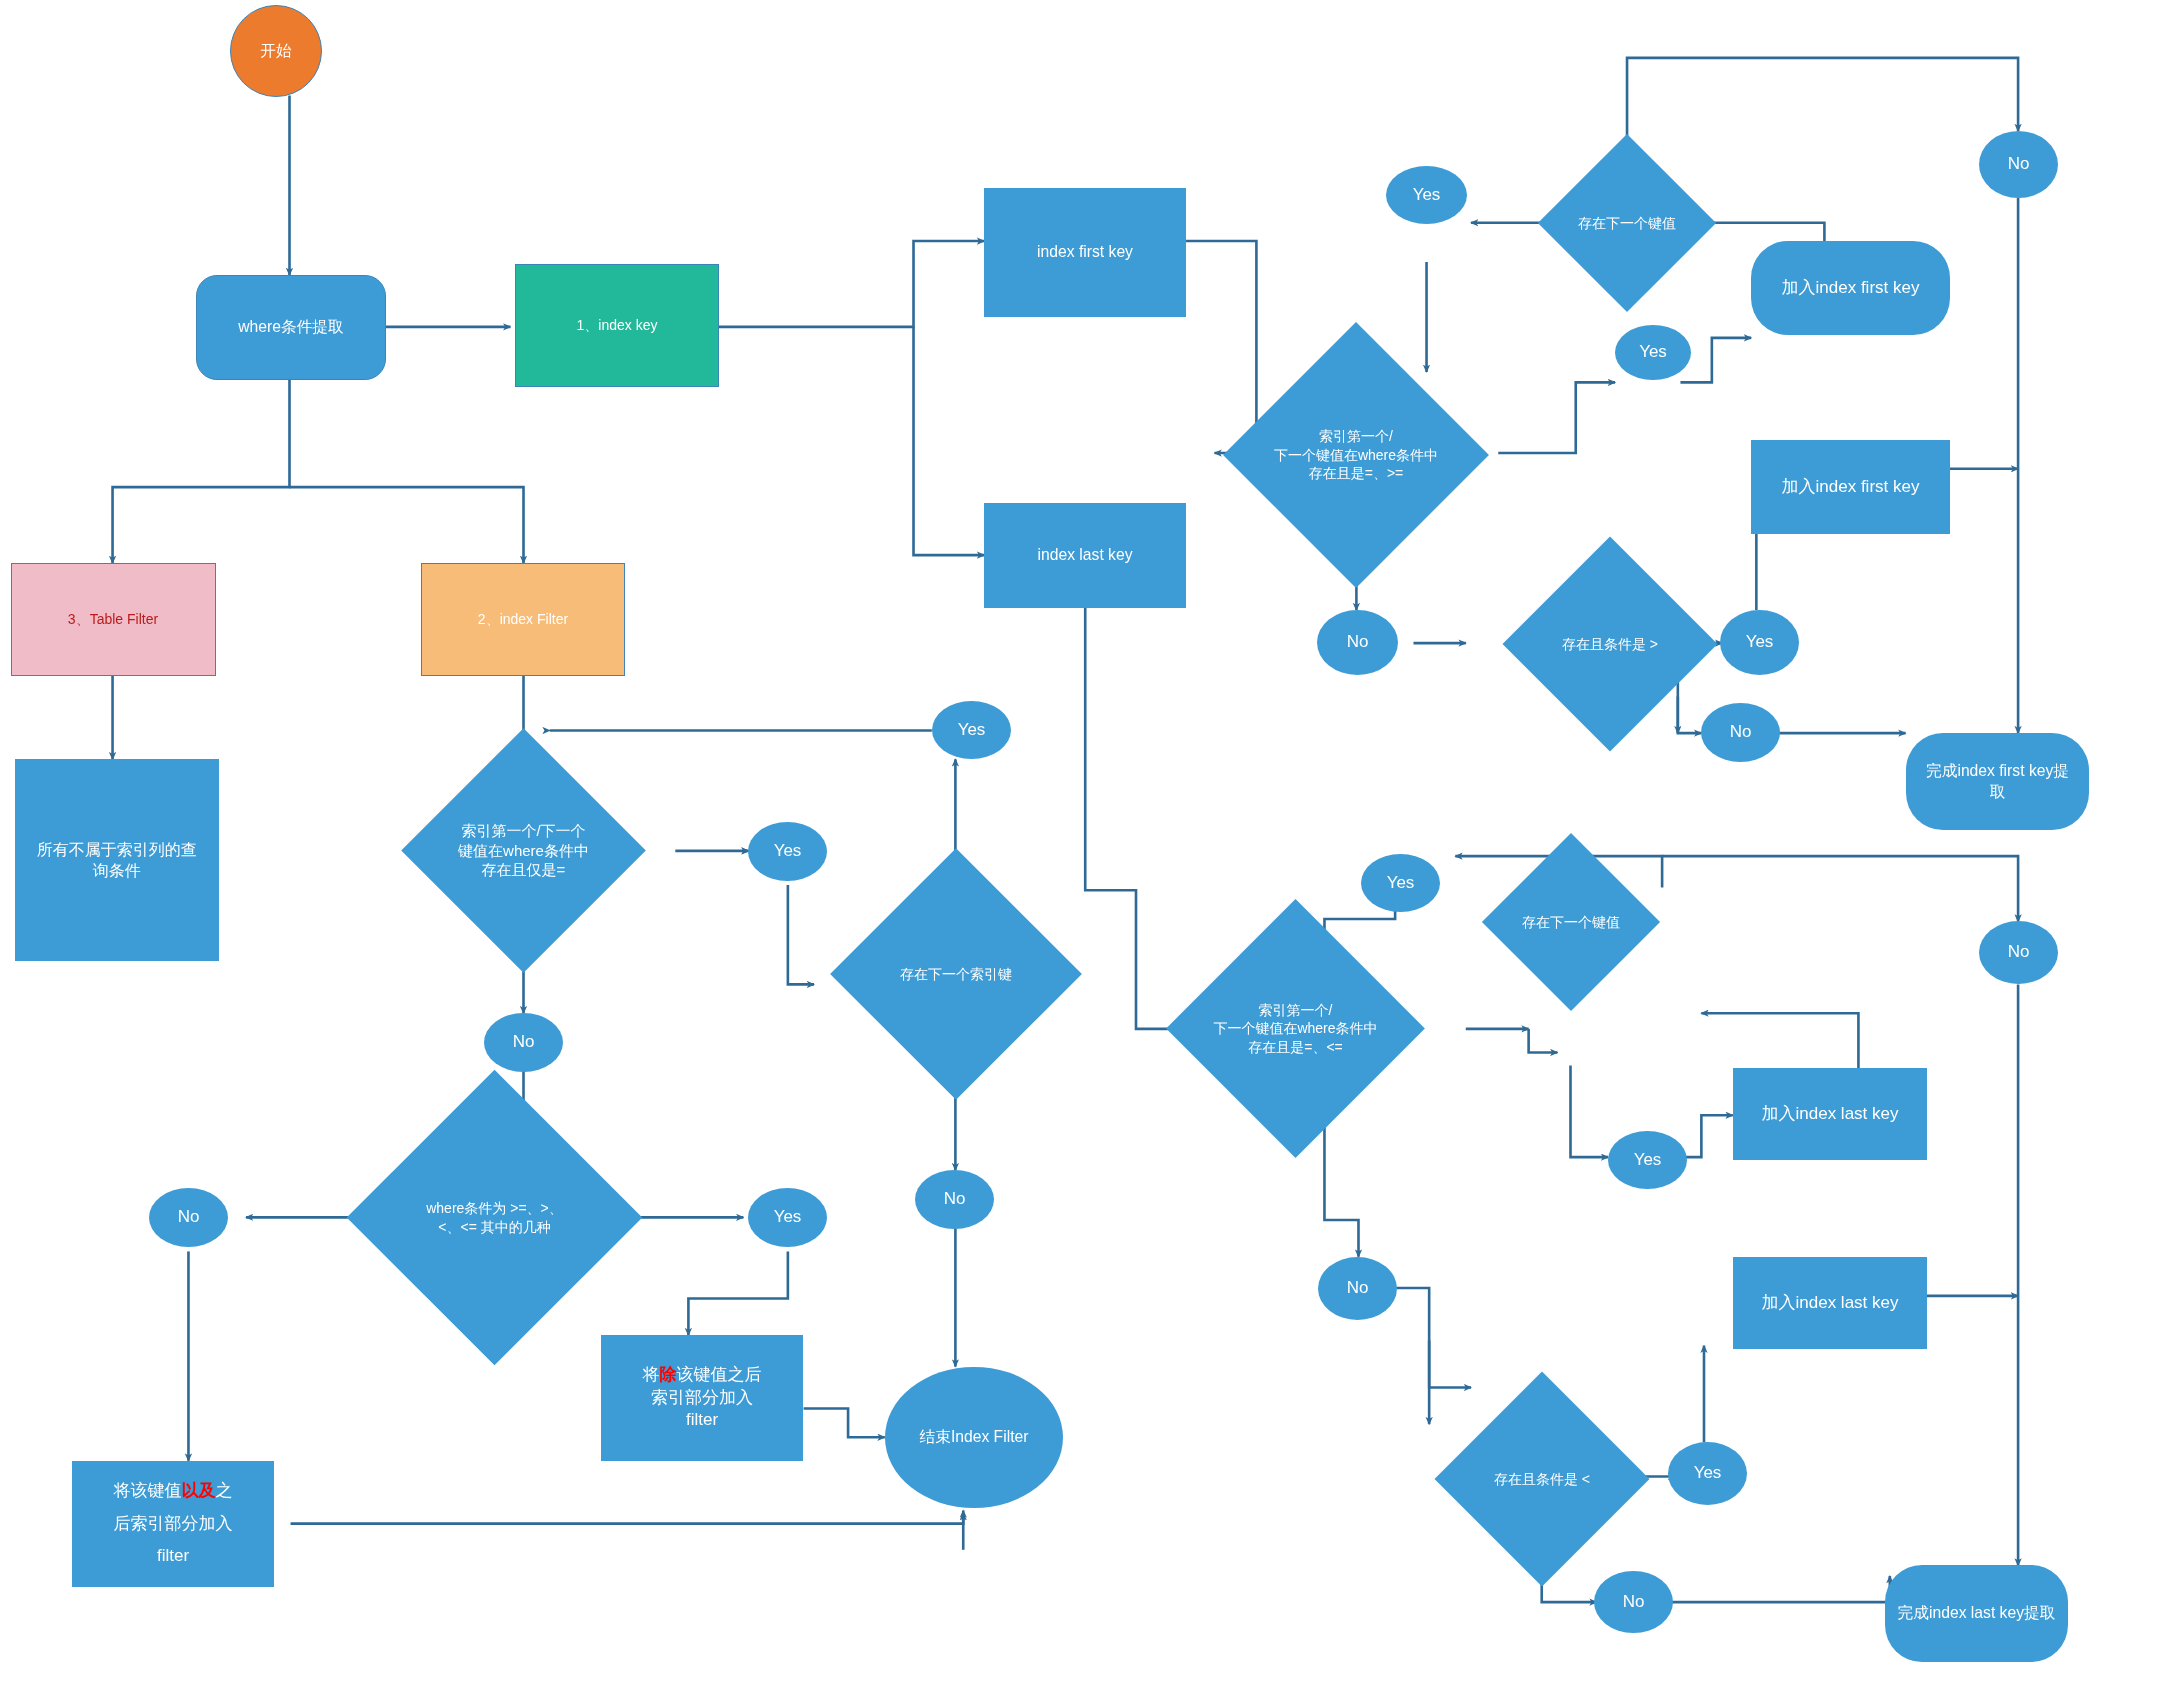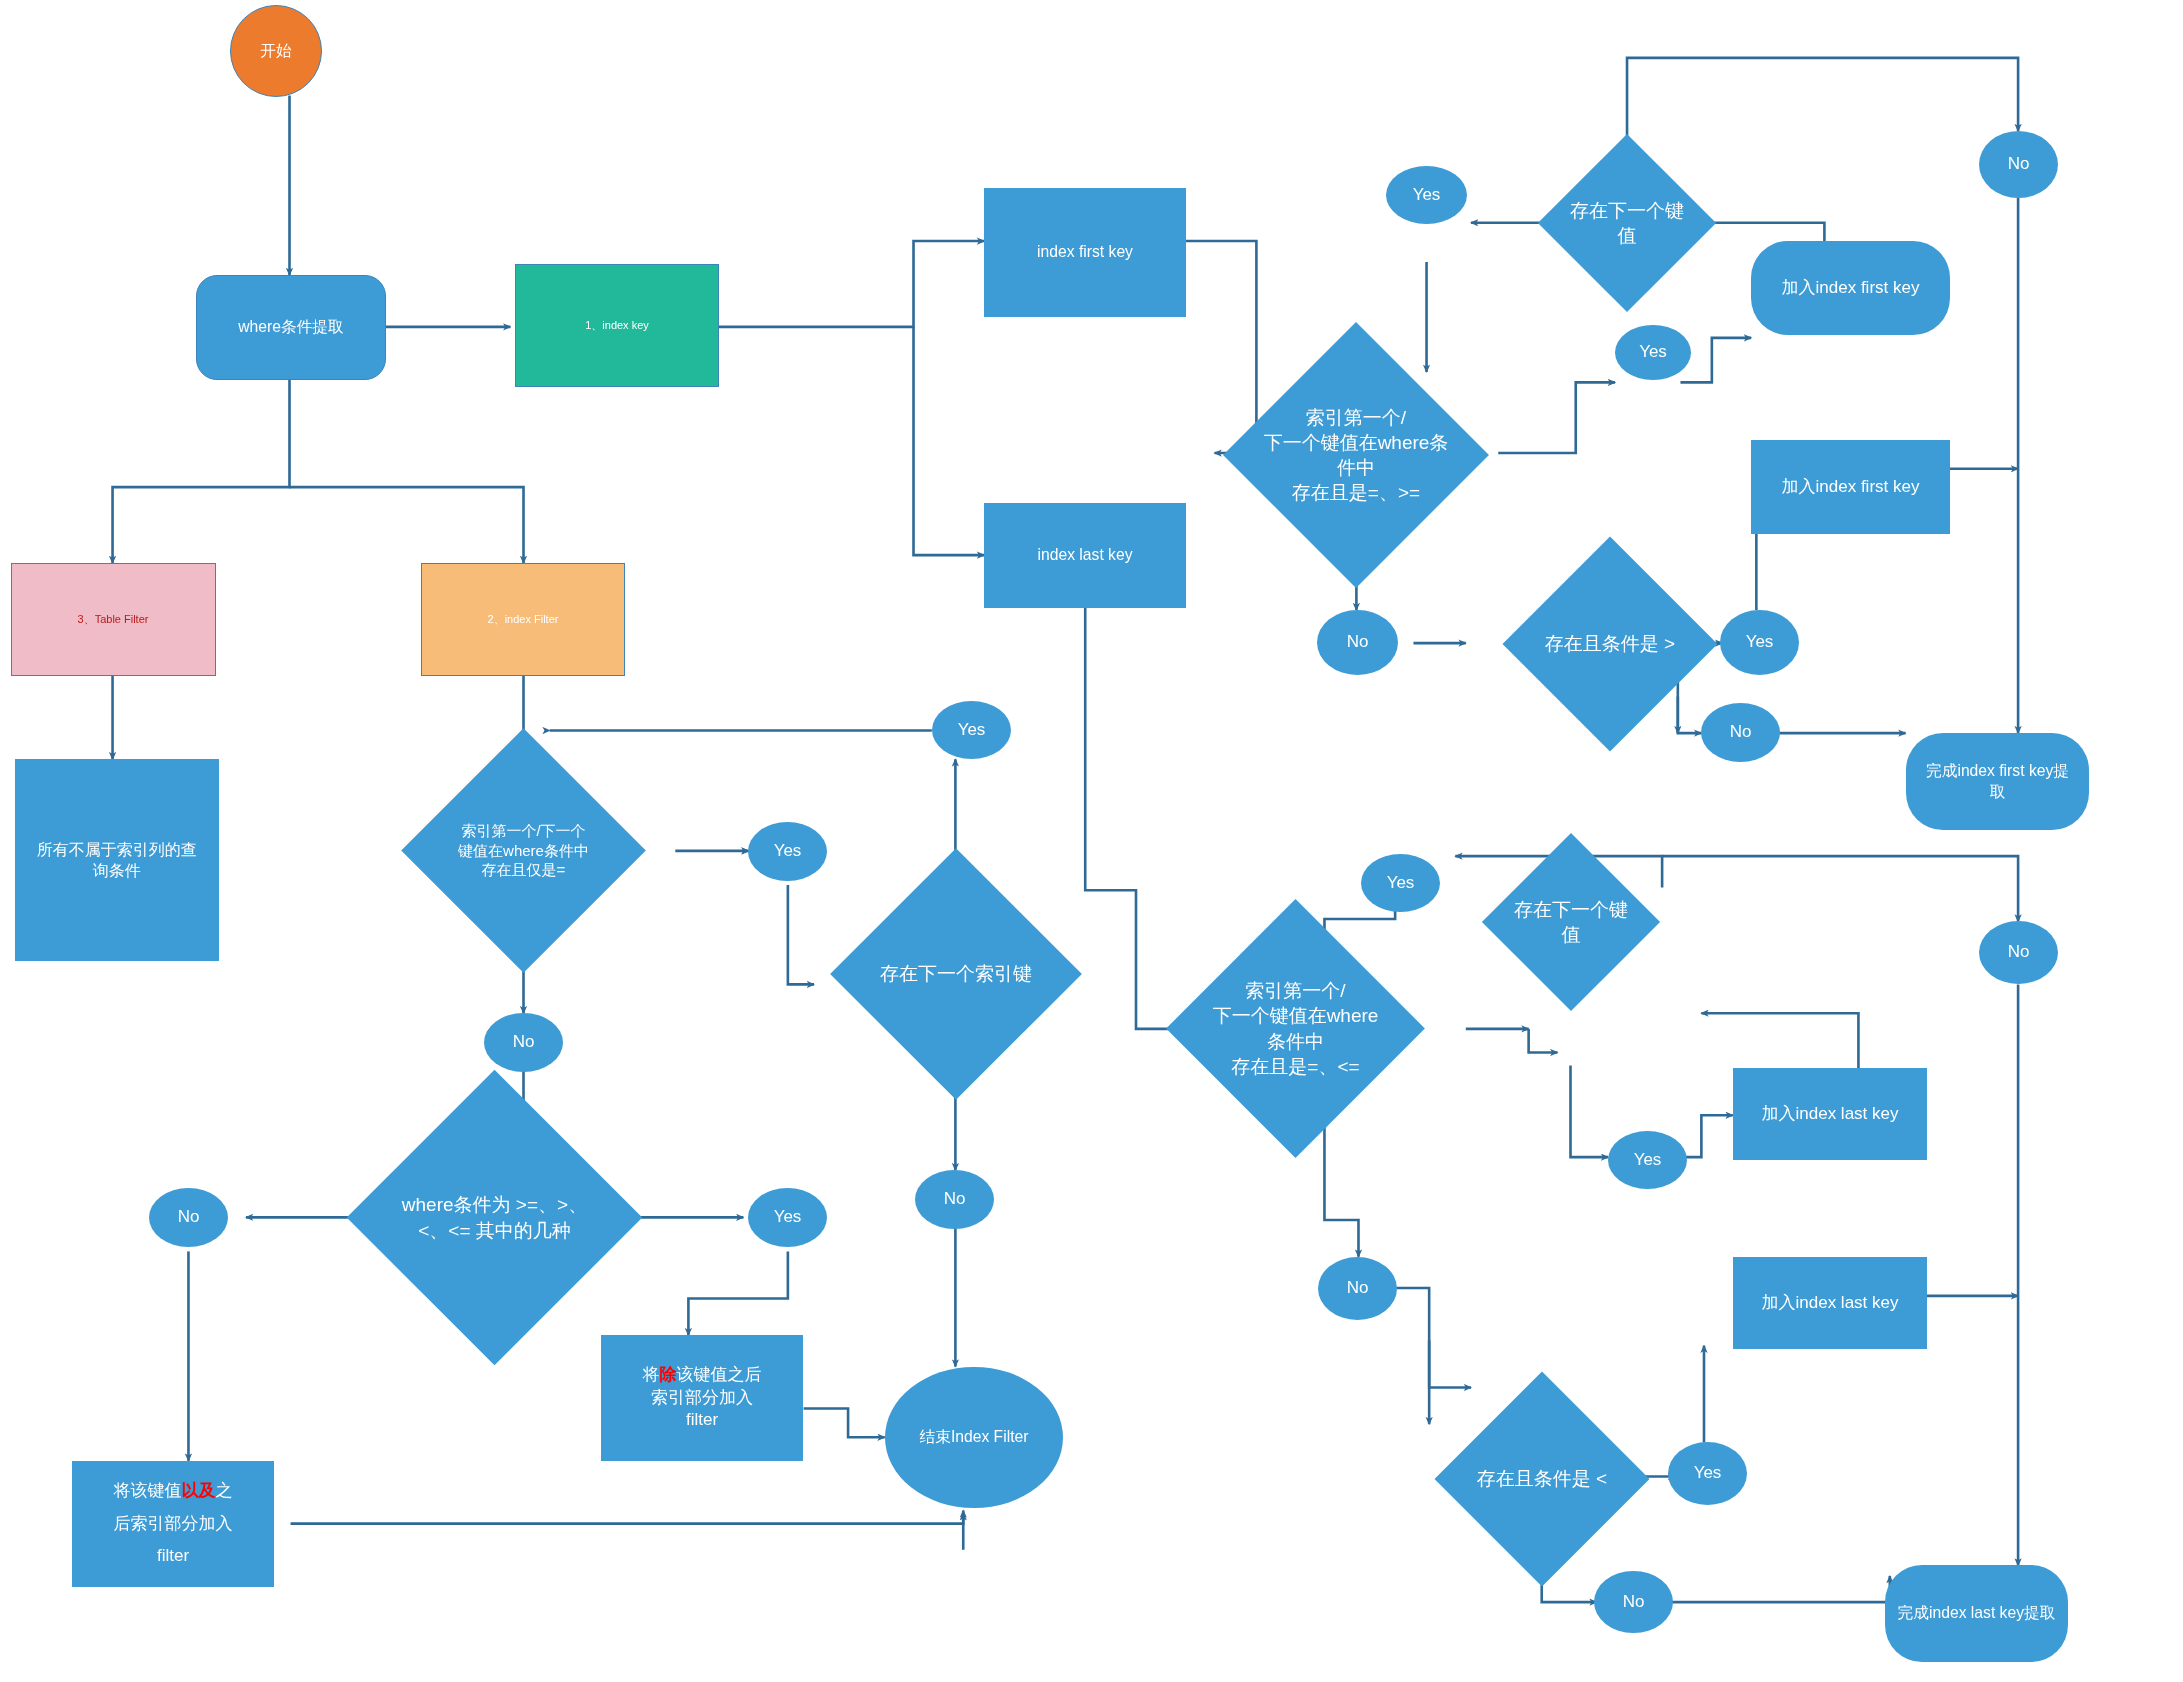--- a/index.html
+++ b/index.html
@@ -14,22 +14,22 @@
   .ellipse{background:#3d9bd5;border-radius:50%;}
   .diamond{background:transparent;}
   .diamond .dshape{position:absolute;left:0;top:0;width:100%;height:100%;
         background:#3d9bd5;transform:rotate(45deg);transform-origin:center;}
   .diamond .dlabel{position:relative;z-index:2;width:130%;}
   .green  {background:#22b89a;border:1.6px solid #3d85b8;}
   .orange {background:#f8bc79;border:1.6px solid #3d85b8;}
   .pink   {background:#f0bcc8;border:1.6px solid #3d85b8;}
   .start  {background:#ec7b2d;border:1.6px solid #3d85b8;border-radius:50%;}
   .yn     {background:#3d9bd5;border-radius:50%;}
-  .red{color:#ff0000;} .t24{font-size:15px;} .t26{font-size:19px;}
-  .t28{font-size:17px;} .t30{font-size:15.7px;} .t32{font-size:11px;} .t38{font-size:16px;}
+  .red{color:#ff0000;} .t24{font-size:15px;} .t26{font-size:14px;}
+  .t28{font-size:17px;} .t30{font-size:15.7px;} .t32{font-size:14px;} .t38{font-size:16px;}
   .bold{font-weight:bold;}
 </style>
 </head>
 <body>
 
 <div id="stage">
 
   <svg id="edges" viewBox="0 0 4170 3214" xmlns="http://www.w3.org/2000/svg">
     <defs>
       <marker id="ah" markerWidth="16" markerHeight="14" refX="14" refY="7" orient="auto" markerUnits="userSpaceOnUse">

